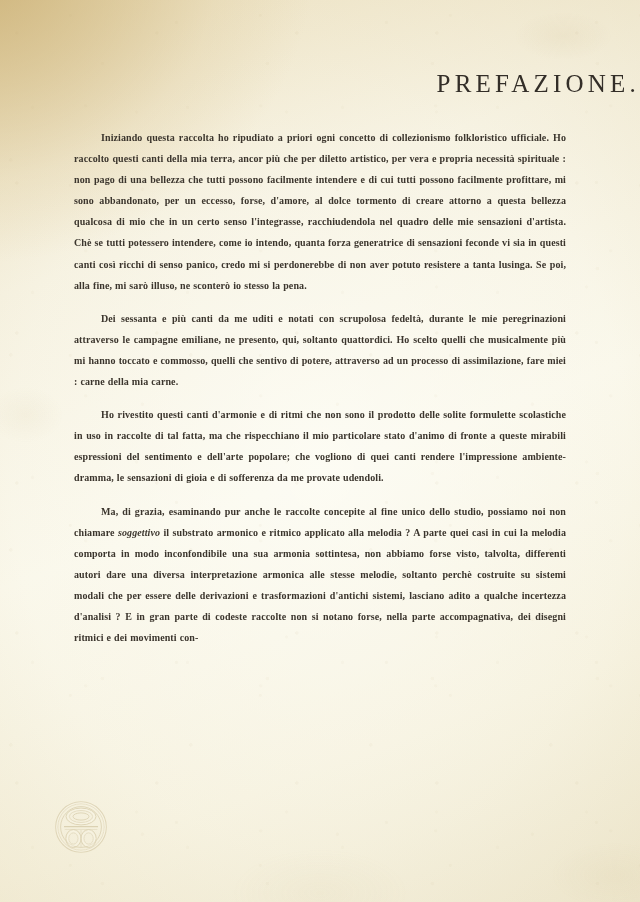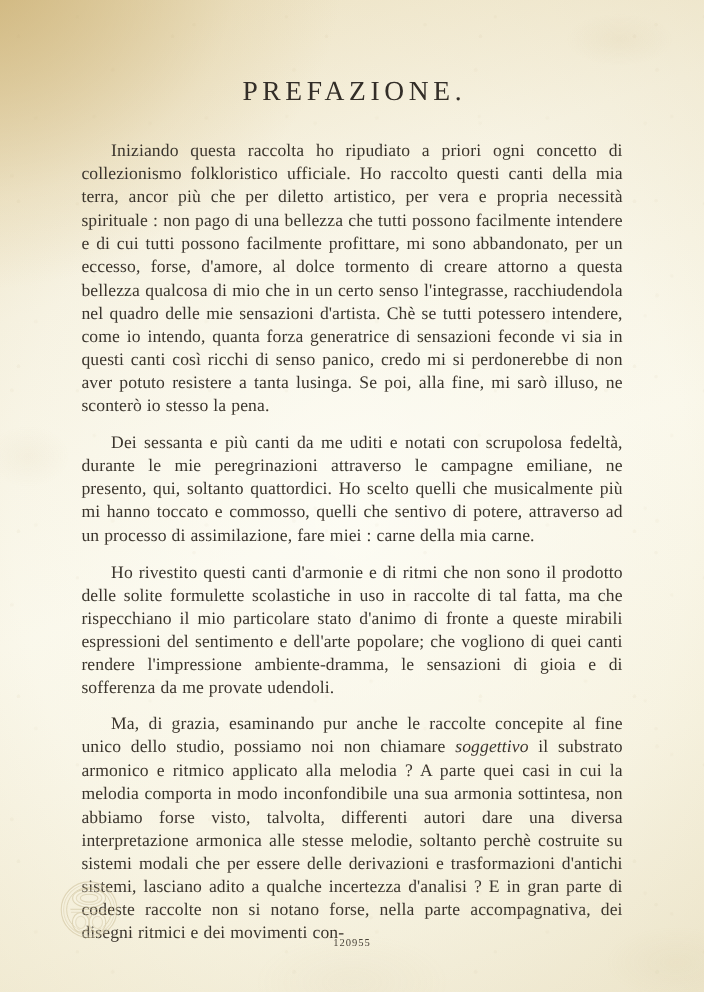--- a/index.html
+++ b/index.html
@@ -57,21 +57,21 @@
       radial-gradient(ellipse 90px 46px at 96% 97%, rgba(190,166,112,0.13), rgba(0,0,0,0) 72%),
       radial-gradient(ellipse 120px 60px at 50% 99%,rgba(196,176,128,0.12), rgba(0,0,0,0) 75%);
   }
 
   
   .title-block {
     position: absolute;
     top: 70px;
     left: 0;
     width: 640px;
-    text-align: center;
+    text-align: right;
   }
   .doc-title {
     display: inline-block;
     font-family: "Liberation Serif", "DejaVu Serif", serif;
     font-size: 25px;
     font-weight: normal;
     letter-spacing: 4.2px;
     color: #332e28;
     margin: 0;
     text-indent: 4.2px;
@@ -83,26 +83,27 @@
     top: 127px;
     left: 74px;
     width: 492px;
   }
 
   .para {
     margin: 0 0 0 0;
     text-indent: 27px;
     text-align: justify;
     text-align-last: left;
-    font-size: 16px;
+    font-size: 10px;
     line-height: 21.1px;
     letter-spacing: 0.1px;
     word-spacing: 0.4px;
     color: #3b352d;
     hyphens: none;
+    font-weight: bold;
   }
 
   .para + .para { margin-top: 12px; }
 
   .para em {
     font-style: italic;
   }
 
   
   .seal {
@@ -168,17 +169,14 @@
       </g>
       <g fill="none" stroke="#fdfbf0" stroke-width="0.7" opacity="0.85">
         <circle cx="27" cy="27" r="24.4"></circle>
         <ellipse cx="27" cy="16.5" rx="13.3" ry="7.2"></ellipse>
         <ellipse cx="19.4" cy="38.5" rx="6.1" ry="7.3"></ellipse>
         <ellipse cx="34.6" cy="38.5" rx="6.1" ry="7.3"></ellipse>
       </g>
     </svg>
   </div>
 
-  <div class="folio">
-    <span>120955</span>
-  </div>
 
 </div>
 
 </body></html>

